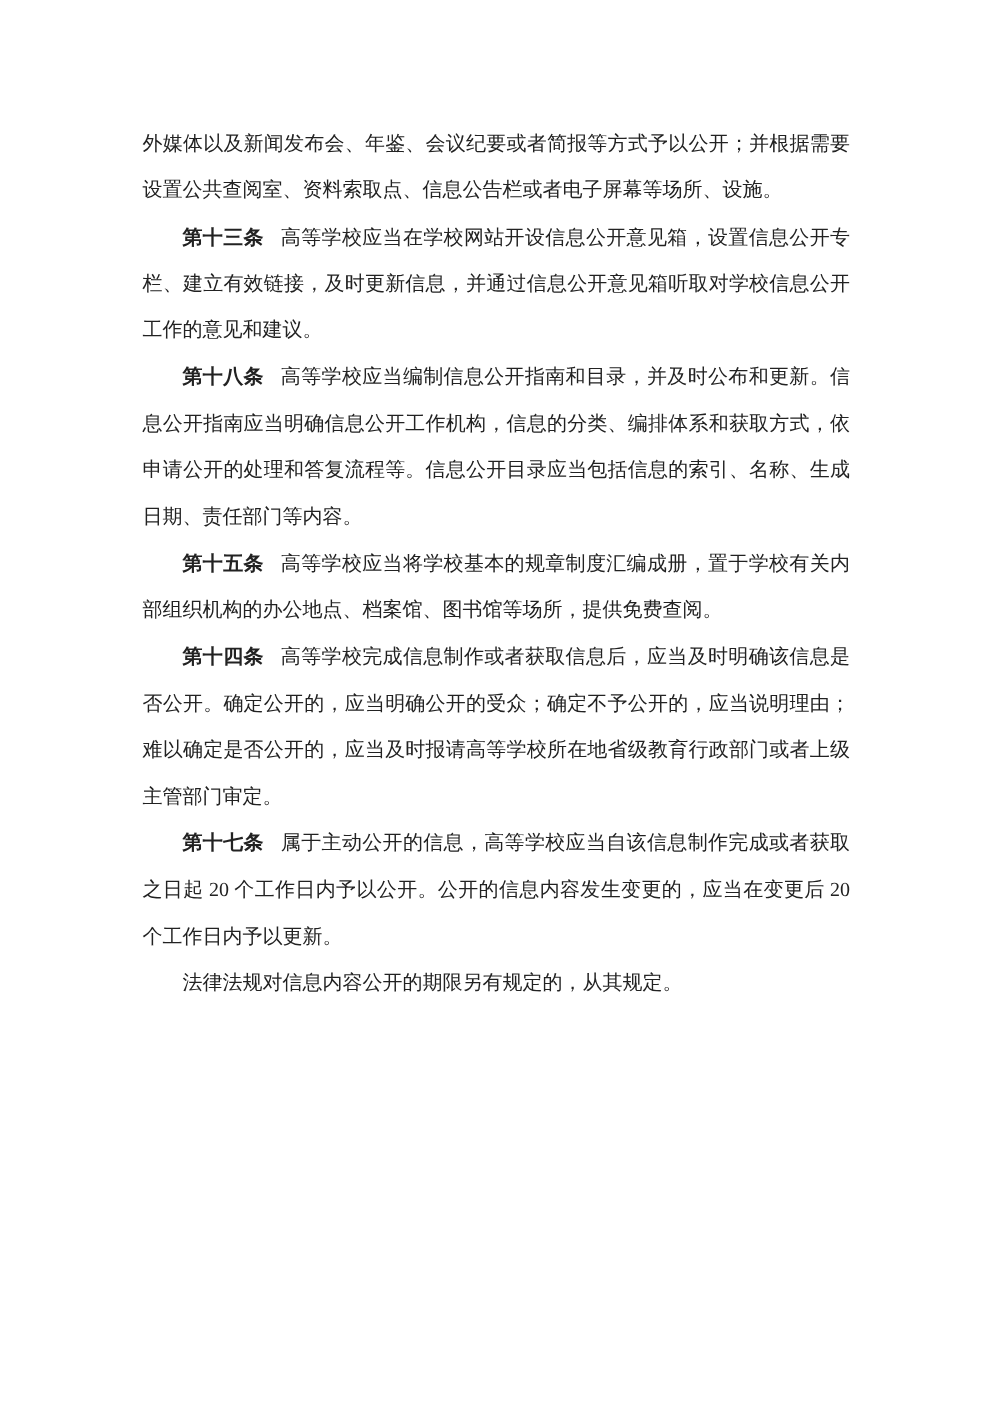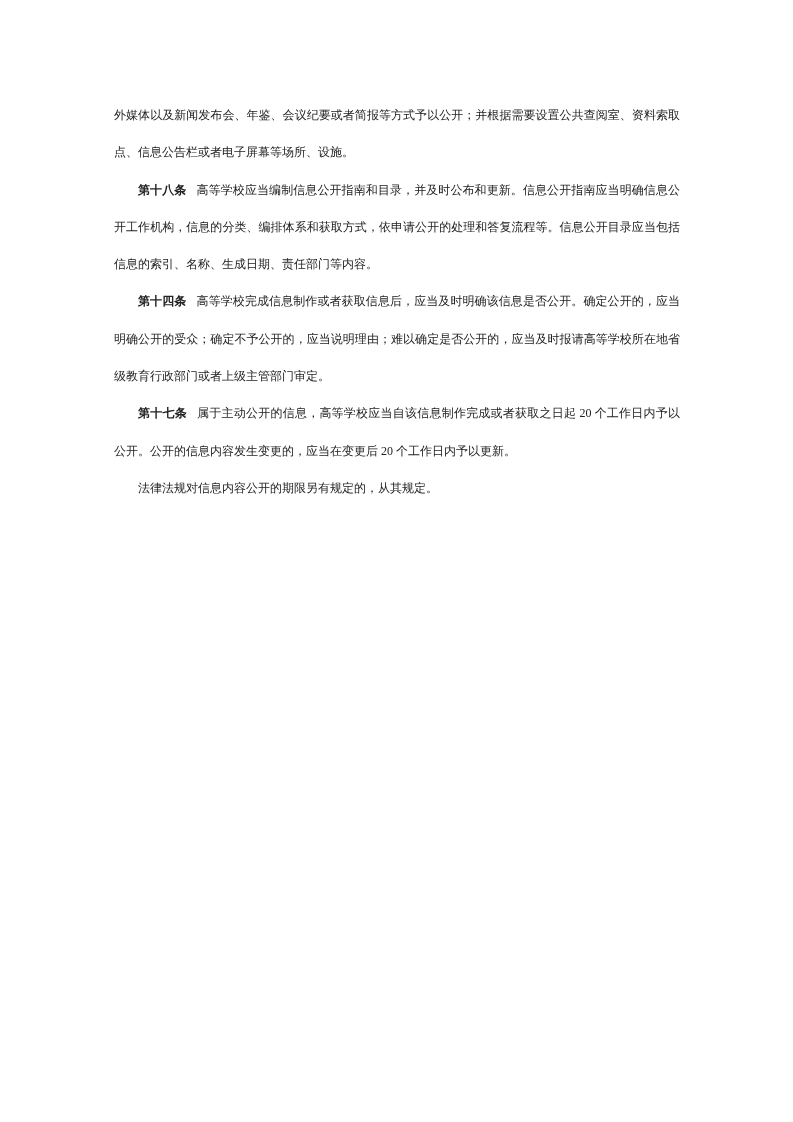--- a/index.html
+++ b/index.html
@@ -13,21 +13,21 @@
     height: 1122px;
     background: #ffffff;
     overflow: hidden;
     font-family: "Liberation Serif", "DejaVu Serif", serif;
   }
   .text-block {
     position: absolute;
     left: 114px;
     top: 97px;
     width: 566px;
-    font-size: 12px;
+    font-size: 16px;
     line-height: 37.3px;
     color: #222222;
     text-align: justify;
     text-justify: inter-ideograph;
   }
   p.para {
     margin: 0;
     padding: 0;
     text-indent: 2em;
   }
@@ -38,18 +38,20 @@
     font-weight: bold;
     margin-right: 0.85em;
   }
 </style>
 </head>
 <body>
 
 <div class="page">
   <div class="text-block" id="text-block">
       <p class="para continuation"><span>外媒体以及新闻发布会、年鉴、会议纪要或者简报等方式予以公开；并根据需要设置公共查阅室、资料索取点、信息公告栏或者电子屏幕等场所、设施。</span></p>
+      <p class="para article"><span class="article-label">第十三条</span><span>高等学校应当在学校网站开设信息公开意见箱，设置信息公开专栏、建立有效链接，及时更新信息，并通过信息公开意见箱听取对学校信息公开工作的意见和建议。</span></p>
       <p class="para article"><span class="article-label">第十八条</span><span>高等学校应当编制信息公开指南和目录，并及时公布和更新。信息公开指南应当明确信息公开工作机构，信息的分类、编排体系和获取方式，依申请公开的处理和答复流程等。信息公开目录应当包括信息的索引、名称、生成日期、责任部门等内容。</span></p>
+      <p class="para article"><span class="article-label">第十五条</span><span>高等学校应当将学校基本的规章制度汇编成册，置于学校有关内部组织机构的办公地点、档案馆、图书馆等场所，提供免费查阅。</span></p>
       <p class="para article"><span class="article-label">第十四条</span><span>高等学校完成信息制作或者获取信息后，应当及时明确该信息是否公开。确定公开的，应当明确公开的受众；确定不予公开的，应当说明理由；难以确定是否公开的，应当及时报请高等学校所在地省级教育行政部门或者上级主管部门审定。</span></p>
       <p class="para article"><span class="article-label">第十七条</span><span>属于主动公开的信息，高等学校应当自该信息制作完成或者获取之日起 20 个工作日内予以公开。公开的信息内容发生变更的，应当在变更后 20 个工作日内予以更新。</span></p>
       <p class="para body"><span>法律法规对信息内容公开的期限另有规定的，从其规定。</span></p>
     </div>
 </div>
 
 </body></html>

